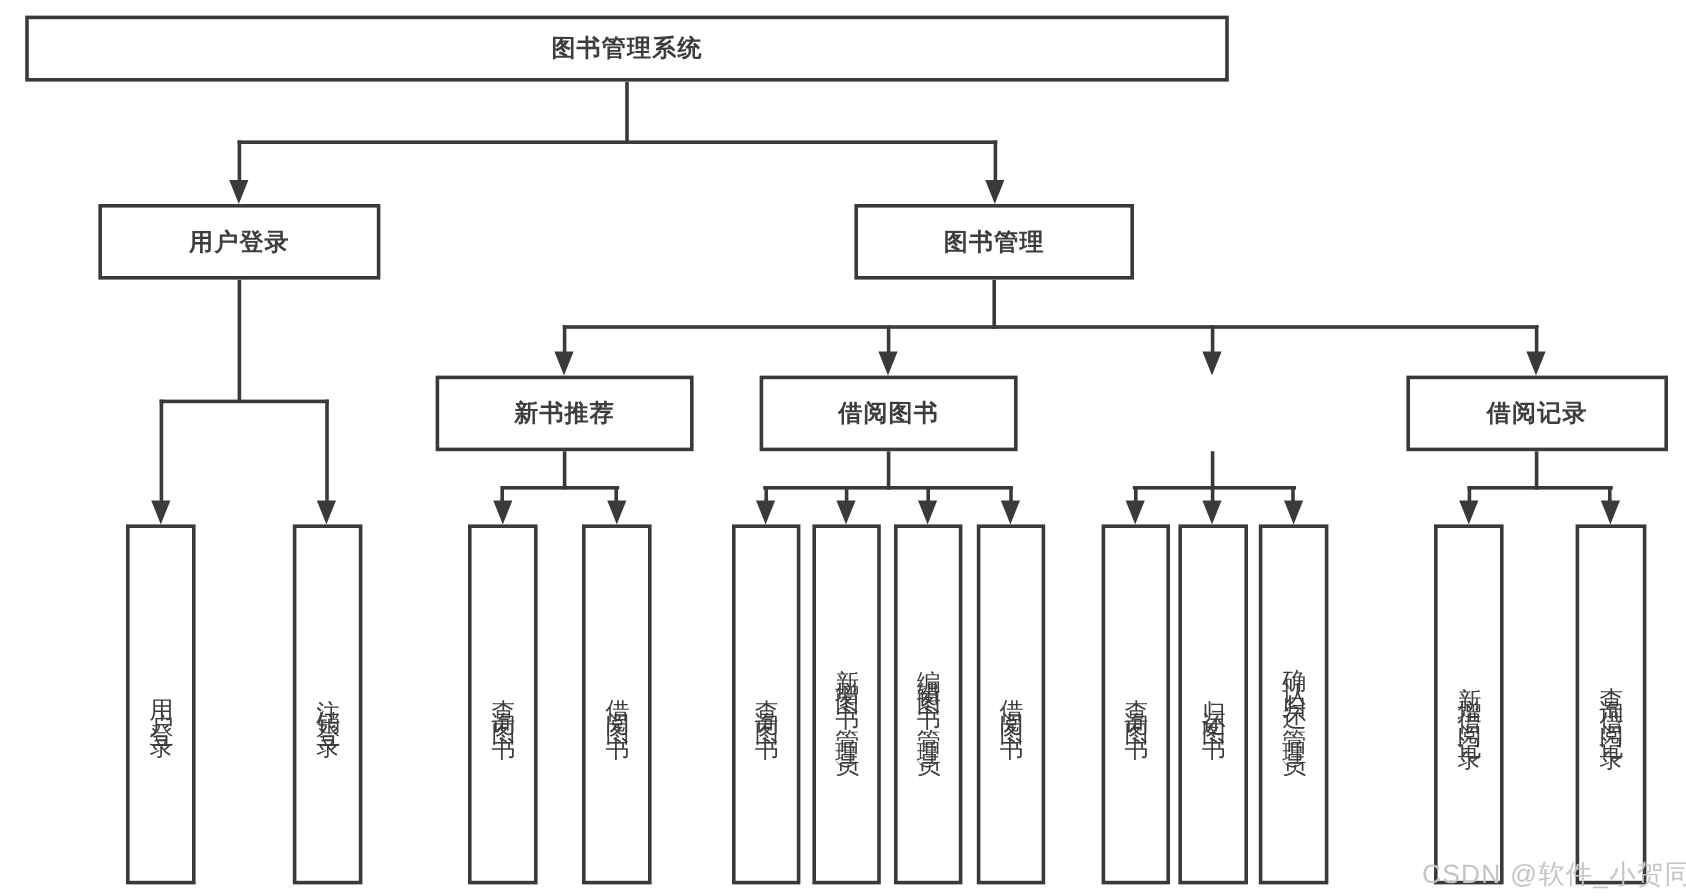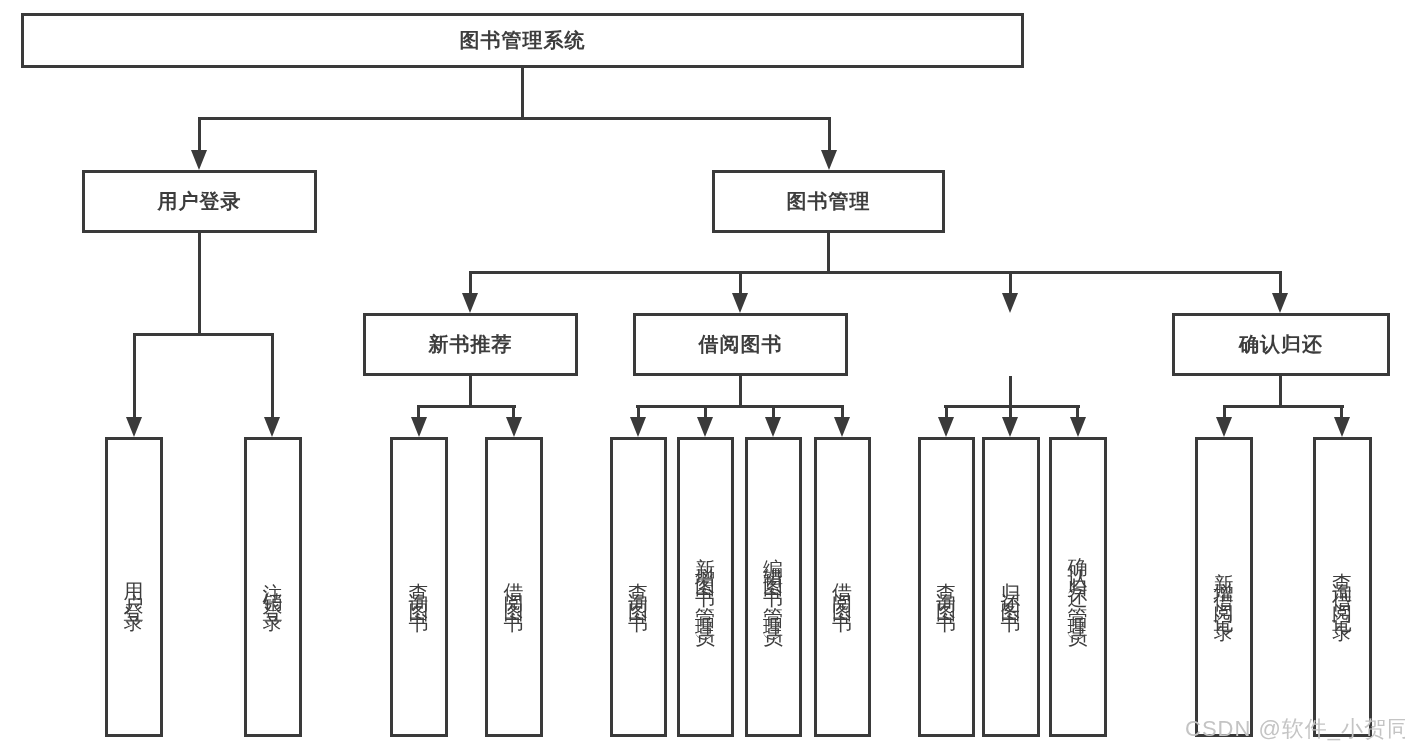--- a/index.html
+++ b/index.html
@@ -103,21 +103,21 @@
     <span>新书推荐</span>
   </div>
 
   <div class="box hbox" style="left:712px;top:170px;width:233px;height:63px">
     <span>图书管理</span>
   </div>
   <div class="box hbox" style="left:633px;top:313px;width:215px;height:63px">
     <span>借阅图书</span>
   </div>
   <div class="box hbox" style="left:1172px;top:313px;width:218px;height:63px">
-    <span>确认归还</span>
+    <span>借阅记录</span>
   </div>
 
   <div class="box vbox" style="left:105px;top:437px;width:58px;height:300px">
     <span>用户登录</span>
   </div>
   <div class="box vbox" style="left:244px;top:437px;width:58px;height:300px">
     <span>注销登录</span>
   </div>
 
   <div class="box vbox" style="left:390px;top:437px;width:58px;height:300px">

